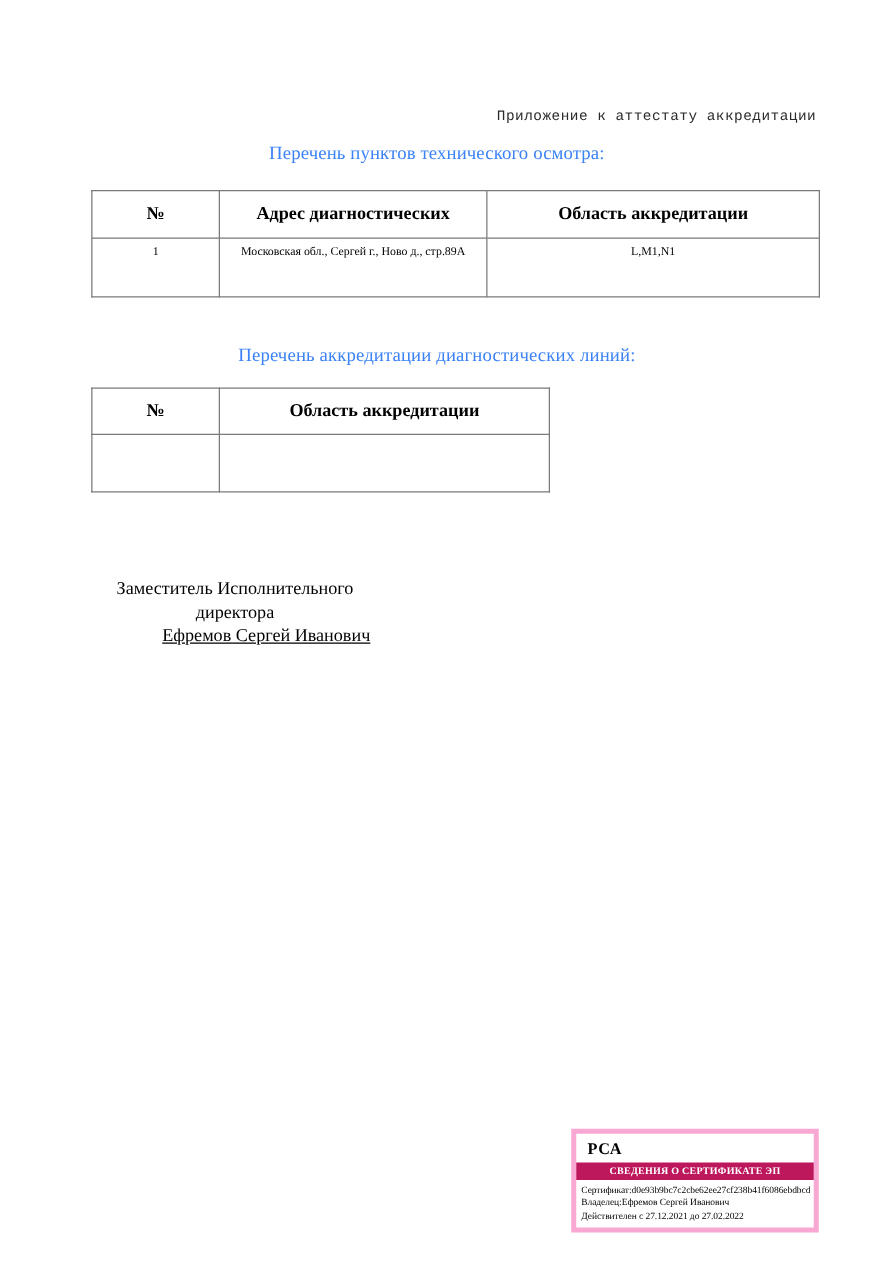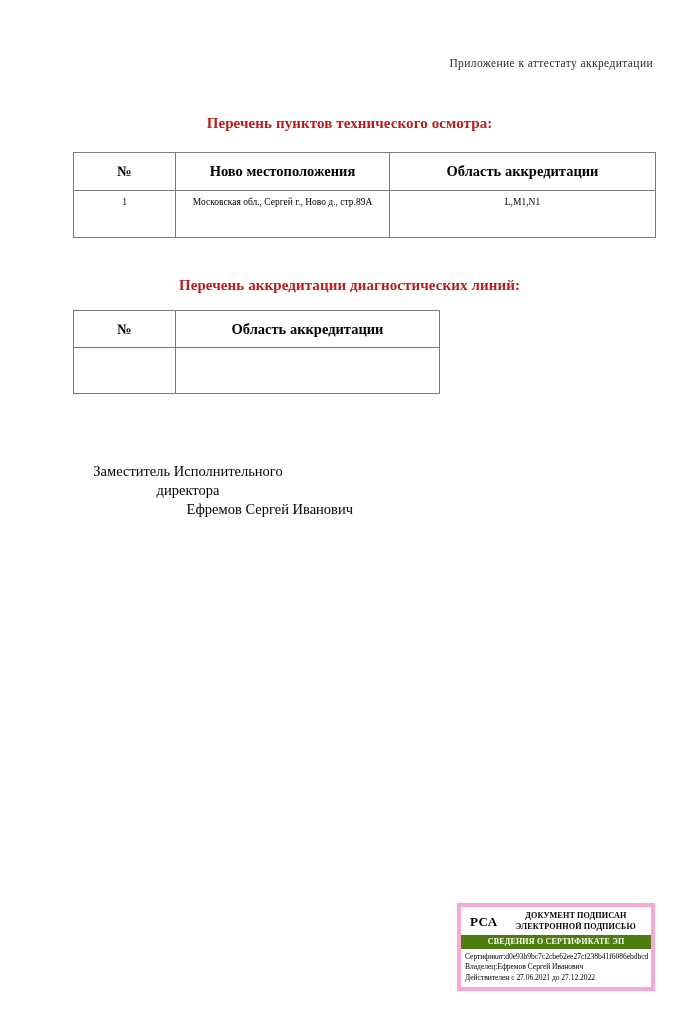--- a/index.html
+++ b/index.html
@@ -12,42 +12,42 @@
     height: 1014px;
     position: relative;
     font-family: "Liberation Serif", "DejaVu Serif", serif;
     color: #000000;
     overflow: hidden;
   }
 
   
   .doc-header {
     position: absolute;
-    top: 38px;
+    top: 68px;
     right: 46px;
     text-align: right;
-    font-family: Liberation Serif, serif;
+    font-family: Liberation Mono, monospace;
     font-size: 11.5px;
     line-height: 17px;
     letter-spacing: 0.4px;
     color: #2b2b2b;
     white-space: pre;
   }
   .doc-header .line2 { display: block; }
 
   
   .section-title {
     position: absolute;
     left: 0;
     width: 699px;
     text-align: center;
-    font-weight: bold;
+    font-weight: normal;
     font-size: 15px;
     letter-spacing: 0.1px;
-    color: #b91c1c;
+    color: #3b82f6;
   }
   #title-inspection { top: 115px; }
   #title-mobile { top: 277px; }
 
   
   table.doc-table {
     position: absolute;
     border-collapse: collapse;
     table-layout: fixed;
   }
@@ -99,22 +99,23 @@
     font-size: 14.5px;
     flex-direction: column;
   }
   .sig-position {
     width: 230px;
     text-align: center;
     line-height: 19px;
   }
   .sig-name {
     width: 280px;
-    text-align: right;
+    text-align: center;
     line-height: 19px;
+    text-decoration: underline;
   }
 
   
   .es-stamp {
     position: absolute;
     left: 457px;
     top: 903px;
     width: 198px;
     border: 4px solid #f9a8d4;
     background: #ffffff;
@@ -135,21 +136,21 @@
   }
   .es-top-text {
     flex: 1;
     text-align: center;
     font-size: 8.2px;
     font-weight: bold;
     line-height: 10.5px;
     letter-spacing: 0.1px;
   }
   .es-bar {
-    background: #4d7c0f;
+    background: #be185d;
     color: #ffffff;
     text-align: center;
     font-size: 8px;
     font-weight: bold;
     letter-spacing: 0.2px;
     padding: 2px 0 2.5px 0;
   }
   .es-body {
     padding: 3px 3px 4px 4px;
     font-size: 7.6px;
@@ -166,21 +167,21 @@
 <div class="doc-header">
   <span>Приложение к аттестату аккредитации</span>
 </div>
 
 <div class="section-title" id="title-inspection">Перечень пунктов технического осмотра:</div>
 
 <table class="doc-table" id="table-inspection">
   <thead>
     <tr>
       <th class="col-num-1">№</th>
-      <th class="col-addr-1">Ново местоположения</th>
+      <th class="col-addr-1">Адрес диагностических</th>
       <th class="col-area-1">Область аккредитации</th>
     </tr>
   </thead>
   <tbody>
     <tr>
       <td class="cell">1</td>
       <td class="cell">Московская обл., Сергей г., Ново д., стр.89А</td>
       <td class="cell">L,M1,N1</td>
     </tr>
   </tbody>
@@ -204,24 +205,20 @@
 </table>
 
 <div class="sig-block">
   <div class="sig-position">Заместитель Исполнительного директора</div>
   <div class="sig-name">Ефремов Сергей Иванович</div>
 </div>
 
 <div class="es-stamp">
   <div class="es-top">
     <div class="es-logo">РСА</div>
-    <div class="es-top-text">
-      <div>ДОКУМЕНТ ПОДПИСАН</div>
-      <div>ЭЛЕКТРОННОЙ ПОДПИСЬЮ</div>
-    </div>
   </div>
   <div class="es-bar">СВЕДЕНИЯ О СЕРТИФИКАТЕ ЭП</div>
   <div class="es-body">
     <div>Сертификат:d0e93b9bc7c2cbe62ee27cf238b41f6086ebdbcd</div>
     <div>Владелец:Ефремов Сергей Иванович</div>
-    <div>Действителен с 27.06.2021 до 27.12.2022</div>
+    <div>Действителен с 27.12.2021 до 27.02.2022</div>
   </div>
 </div>
 
 </body></html>

